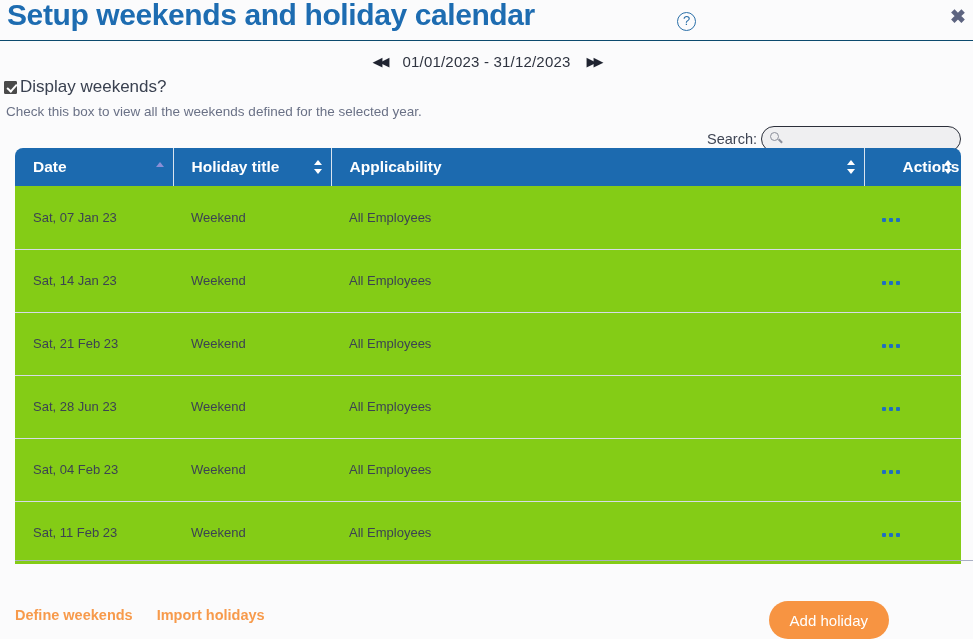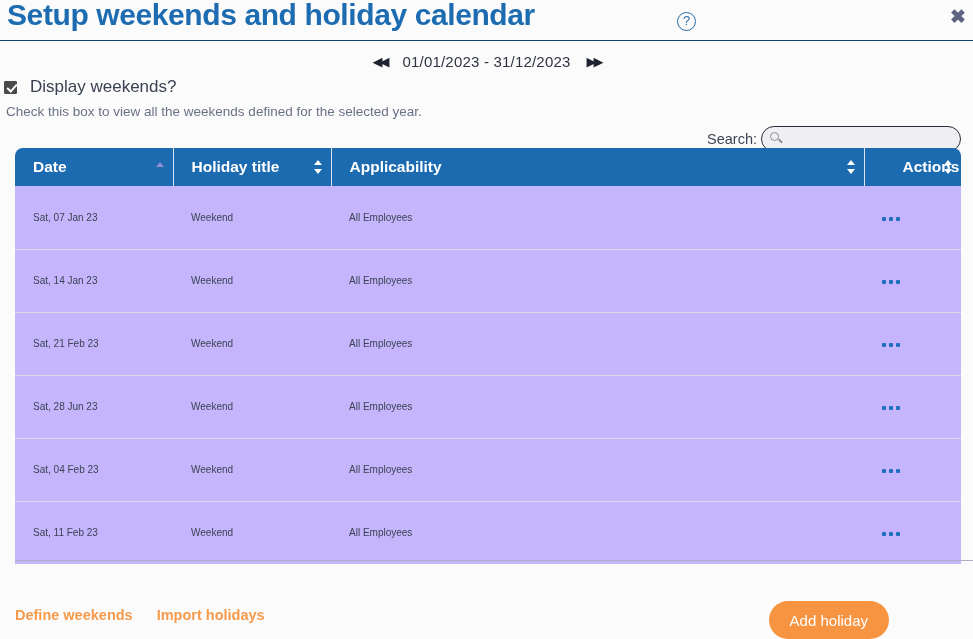--- a/index.html
+++ b/index.html
@@ -87,21 +87,21 @@
   }
 
   
   .weekend-block {
     position: absolute;
     left: 4px; top: 76px;
   }
   .cb-row {
     display: flex;
     align-items: center;
-    gap: 13px;
+    gap: 3px;
     height: 22px;
   }
   .cb-box {
     width: 13px; height: 13px;
     background: #4a4a4a;
     border: 1px solid #4a4a4a;
     border-radius: 1px;
     position: relative;
     cursor: pointer;
     flex: none;
@@ -220,25 +220,25 @@
     border-bottom: 5.5px solid #ffffff;
   }
   .sort-ind i.dn {
     bottom: 2px;
     border-top: 5.5px solid #ffffff;
   }
   .sort-ind.asc i.up { border-bottom-color: #8b8fd6; top: 4px; }
 
   table.dt tbody td {
     height: 63px;
-    font-size: 10px;
+    font-size: 13px;
     color: #3c4352;
     padding: 0 14px 0 18px;
     border-bottom: 1px solid #d6dbe6;
-    background: #c4b5fd;
+    background: #84cc16;
     vertical-align: middle;
     white-space: nowrap;
   }
   table.dt tbody tr:last-child td { border-bottom: none; }
 
   .ellipsis-btn {
     display: inline-block;
     width: 24px;
     text-align: left;
     cursor: pointer;

